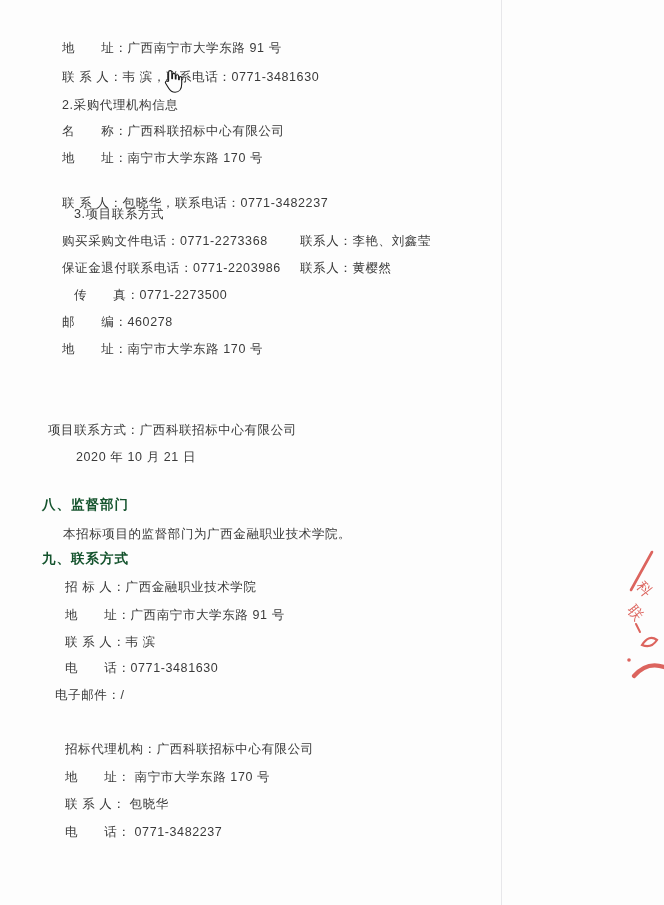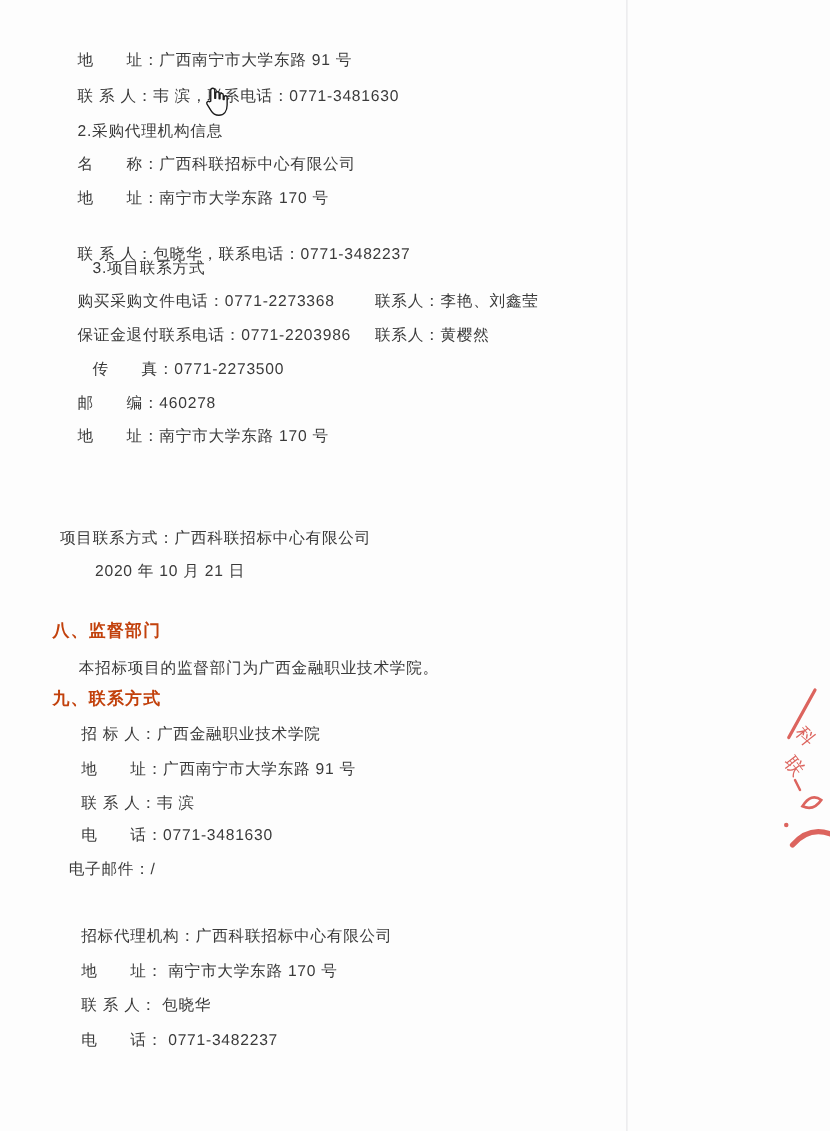--- a/index.html
+++ b/index.html
@@ -26,21 +26,21 @@
     position: absolute;
     font-size: 12.5px;
     line-height: 1.2;
     color: #3a3a3a;
     white-space: pre;
     letter-spacing: 0.6px;
   }
   .doc-line.bold {
     font-weight: bold;
     font-size: 13.5px;
-    color: #c2410c;
+    color: #14532d;
     letter-spacing: 1px;
   }
   .cursor-wrap {
     position: absolute;
     left: 160px;
     top: 68px;
     width: 24px;
     height: 30px;
     pointer-events: none;
   }

